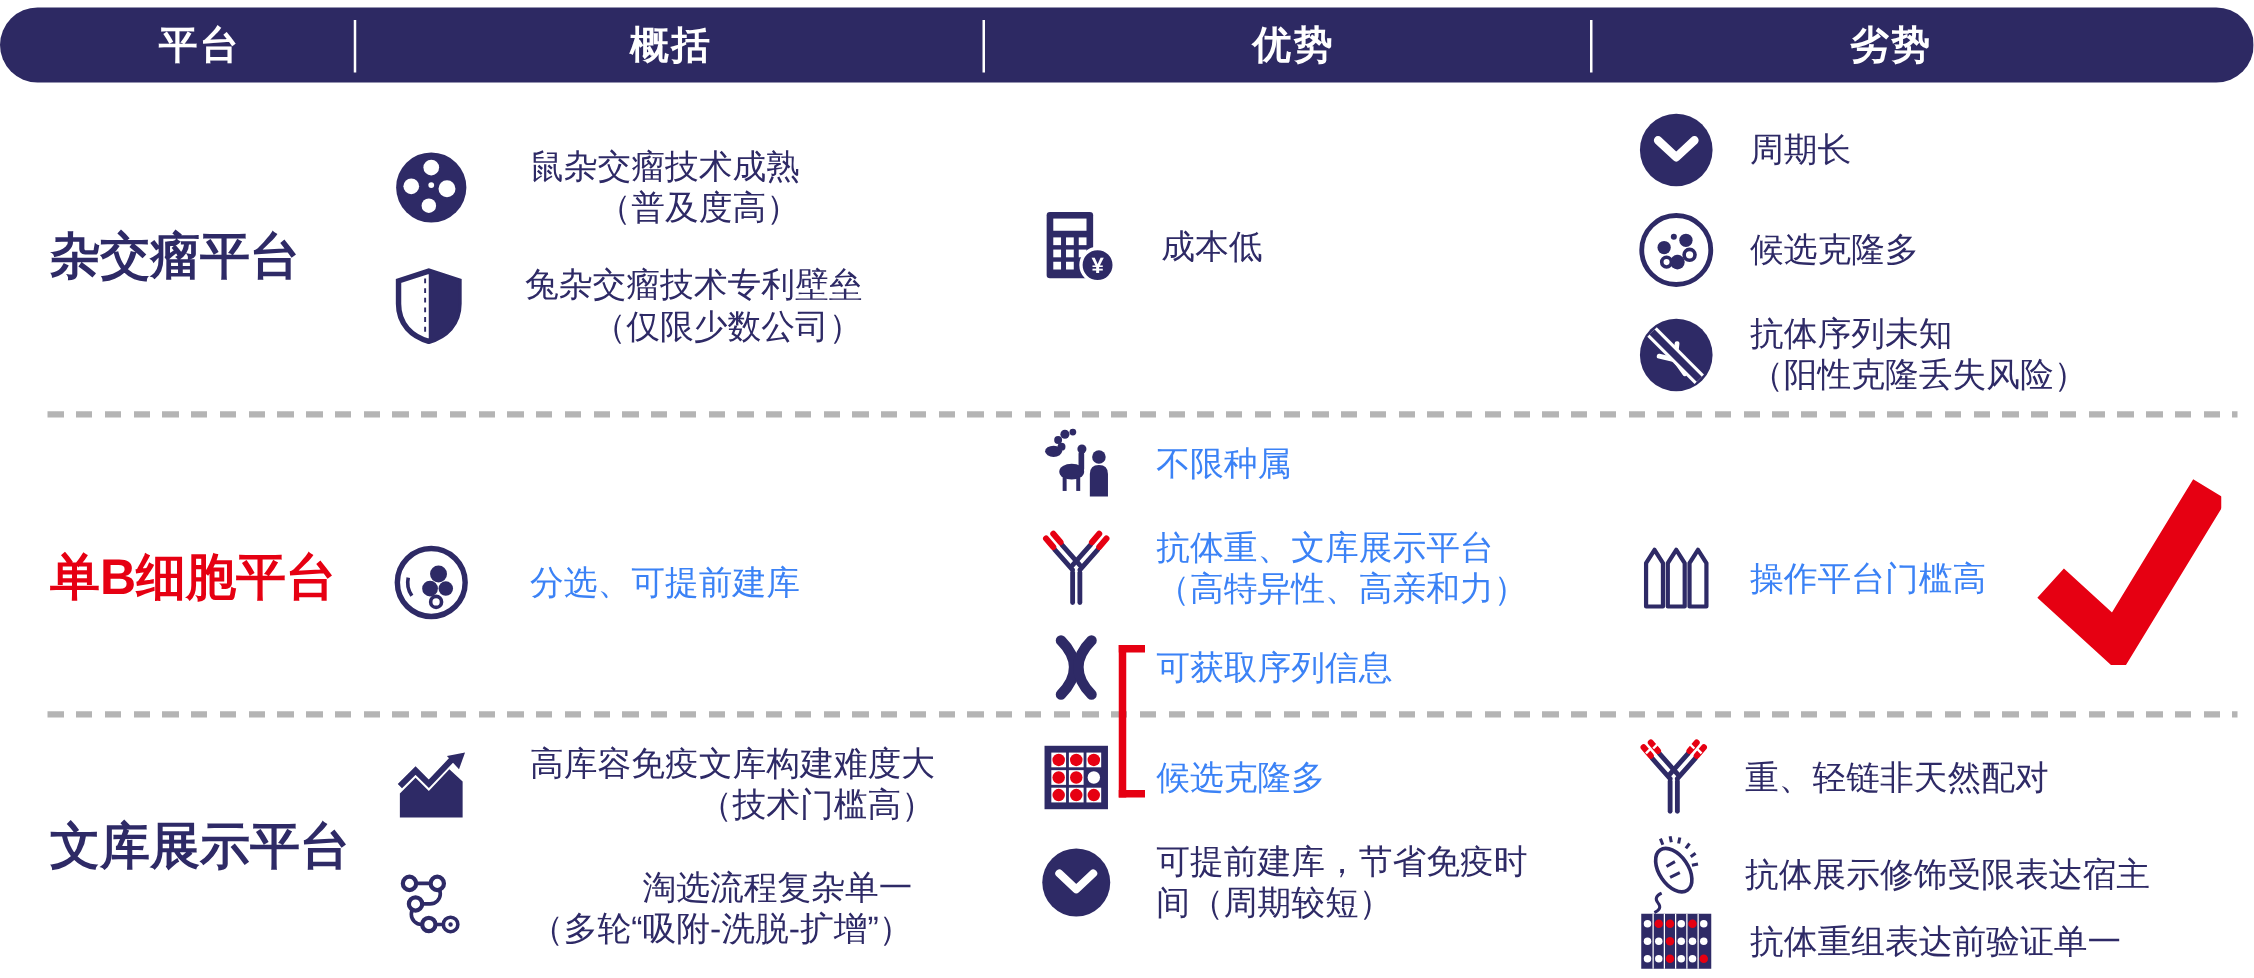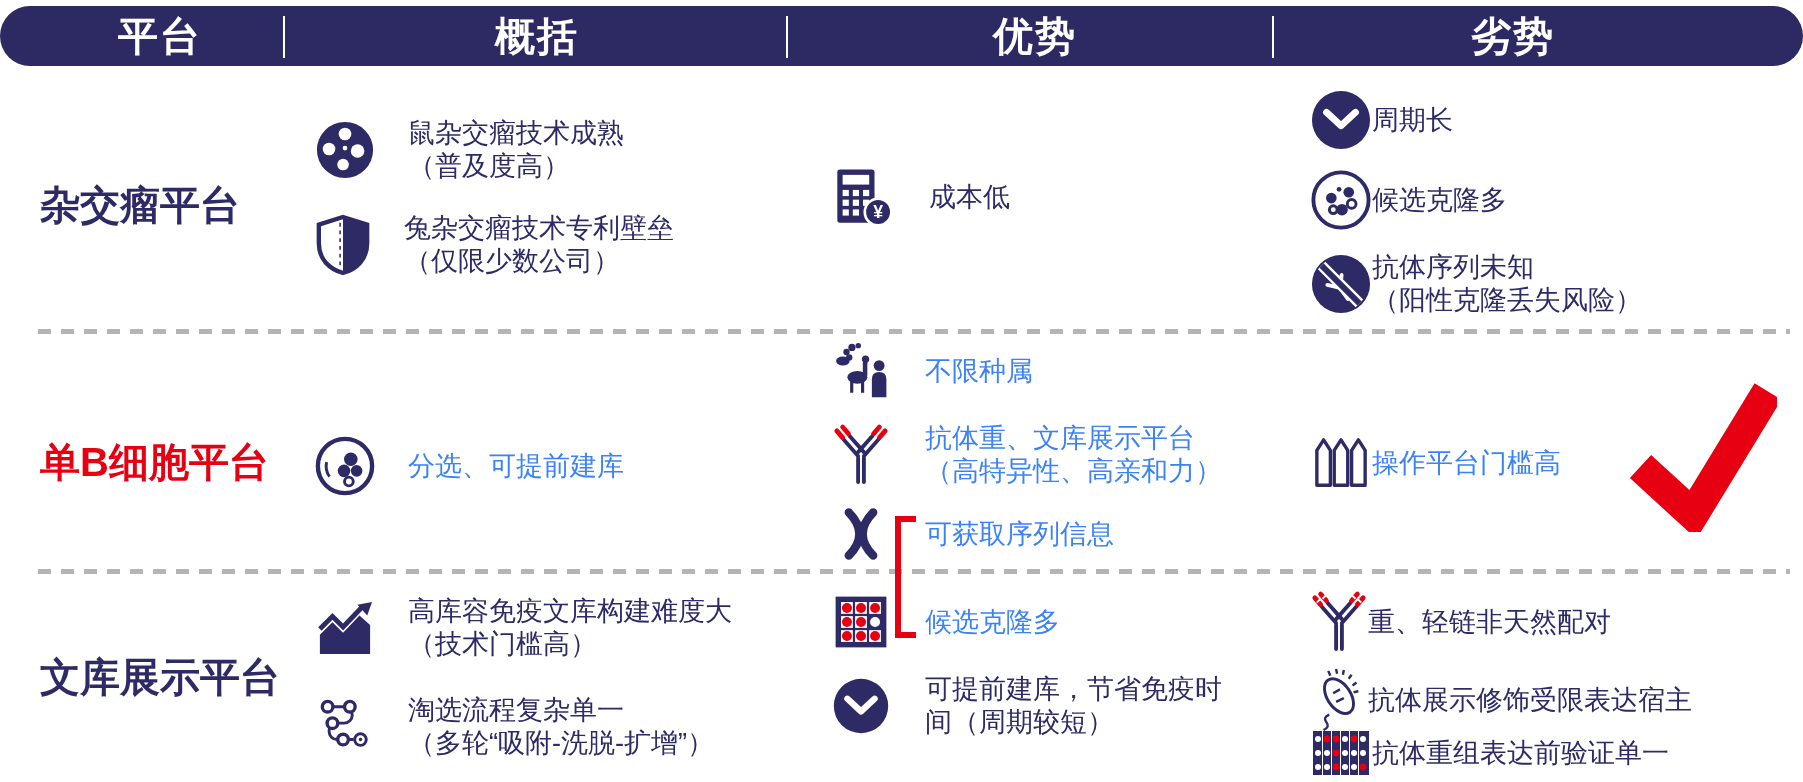--- a/index.html
+++ b/index.html
@@ -1,33 +1,33 @@
 <!DOCTYPE html>
 <html><head>
 <meta charset="utf-8">
 <style>
   html,body{margin:0;padding:0;background:#ffffff;}
   .page{position:relative;width:1803px;height:782px;background:#ffffff;overflow:hidden;
         font-family:"Liberation Sans","DejaVu Sans",sans-serif;}
   
   .hbar{position:absolute;left:0;top:6px;width:1803px;height:60px;background:#2d2963;border-radius:33px;}
   .hlabel{position:absolute;top:50%;transform:translate(-50%,-50%);color:#ffffff;
-          font-size:40px;font-weight:700;white-space:nowrap;letter-spacing:2px;}
+          font-size:31px;font-weight:700;white-space:nowrap;letter-spacing:2px;}
   .hdiv{position:absolute;top:10px;width:2px;height:42px;background:#ffffff;}
   
   .dash{position:absolute;left:38px;width:1752px;height:5px;
         background:repeating-linear-gradient(90deg,#b4b4b4 0 13px,transparent 13px 23px);}
   
   .plabel{position:absolute;left:40px;width:240px;transform:translateY(-50%);
           font-size:40px;font-weight:700;color:#2e2a66;white-space:nowrap;}
   .plabel.red{color:#e60012;}
   
   .item{position:absolute;display:flex;align-items:center;transform:translateY(-50%);}
   .item .ic{flex:0 0 auto;display:flex;align-items:center;}
-  .col-ov{gap:32px;}  .col-ad{gap:35px;}  .col-di{}
+  .col-ov{gap:48px;text-align:right;}  .col-ad{gap:35px;}  .col-di{gap:28px;}
   .txt{font-size:27px;line-height:33px;color:#2e2a66;white-space:nowrap;}
   .txt.red{color:#3b82f6;}
   
   .bracket{position:absolute;left:895px;top:516px;width:15px;height:110px;
            border:6px solid #e60012;border-right:none;}
   .checkmark{position:absolute;left:1627px;top:380px;}
 </style>
 </head>
 <body>
 

